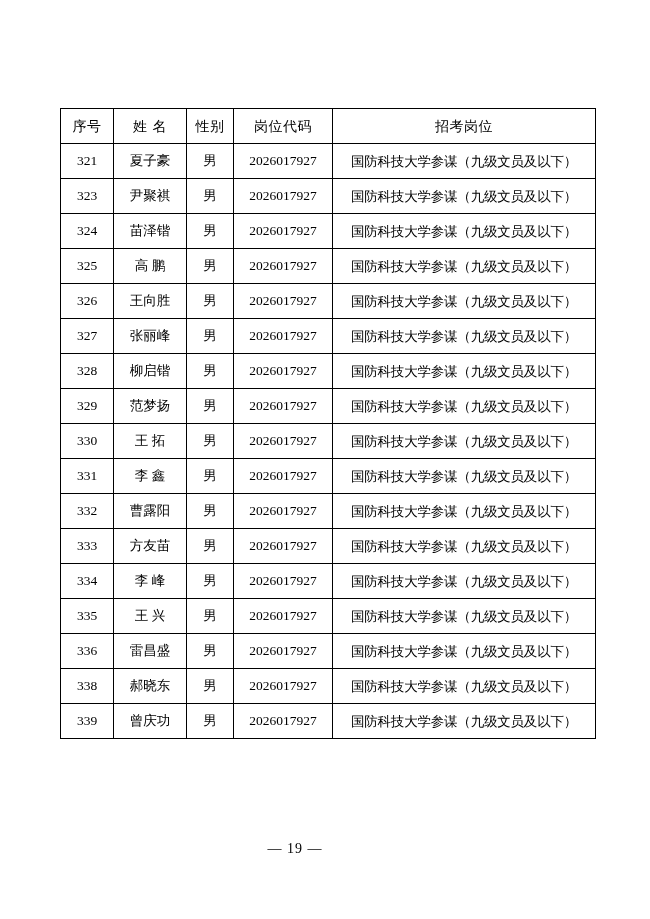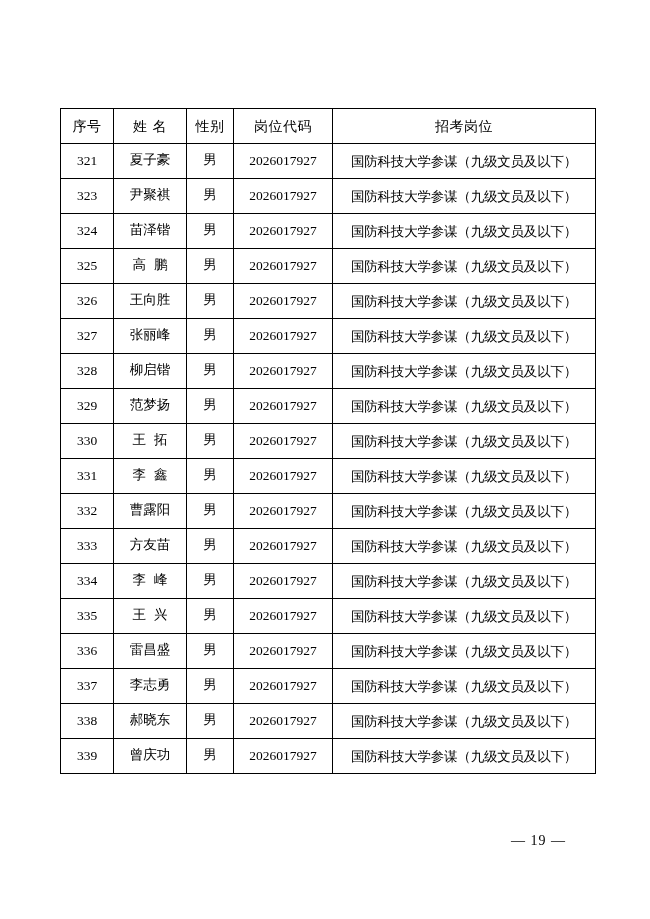--- a/index.html
+++ b/index.html
@@ -47,35 +47,35 @@
   .col-name  { width: 72px; }
   .col-sex   { width: 46px; margin-top: 36px; }
   .col-code  { width: 98px; }
   .col-post  { width: 262px; }
 
   .cell-num {
     font-family: "Liberation Serif", "DejaVu Serif", serif;
     font-size: 13.5px;
   }
   .cell-cn {
-    font-family: Liberation Mono, monospace;
+    font-family: Liberation Serif, serif;
     font-size: 13.5px;
   }
   .cell-post {
     font-family: "DejaVu Serif", "Liberation Serif", serif;
     font-size: 13px;
     letter-spacing: -0.2px;
   }
   .footer {
     position: absolute;
     left: 0;
     right: 0;
-    bottom: 70px;
-    text-align: right;
-    padding-right: 84px;
+    bottom: 62px;
+    text-align: center;
+    padding-right: 60px;
     font-family: "Liberation Serif", "DejaVu Serif", serif;
     font-size: 14px;
     letter-spacing: 1px;
   }
 </style>
 </head>
 <body>
 
 <div class="page">
 
@@ -189,27 +189,20 @@
           <td class="col-post cell-post">国防科技大学参谋（九级文员及以下）</td>
         </tr>
         <tr>
           <td class="col-no cell-num">336</td>
           <td class="col-name cell-cn">雷昌盛</td>
           <td class="col-sex cell-cn">男</td>
           <td class="col-code cell-num">2026017927</td>
           <td class="col-post cell-post">国防科技大学参谋（九级文员及以下）</td>
         </tr>
         <tr>
-          <td class="col-no cell-num">337</td>
-          <td class="col-name cell-cn">李志勇</td>
-          <td class="col-sex cell-cn">男</td>
-          <td class="col-code cell-num">2026017927</td>
-          <td class="col-post cell-post">国防科技大学参谋（九级文员及以下）</td>
-        </tr>
-        <tr>
           <td class="col-no cell-num">338</td>
           <td class="col-name cell-cn">郝晓东</td>
           <td class="col-sex cell-cn">男</td>
           <td class="col-code cell-num">2026017927</td>
           <td class="col-post cell-post">国防科技大学参谋（九级文员及以下）</td>
         </tr>
         <tr>
           <td class="col-no cell-num">339</td>
           <td class="col-name cell-cn">曾庆功</td>
           <td class="col-sex cell-cn">男</td>

